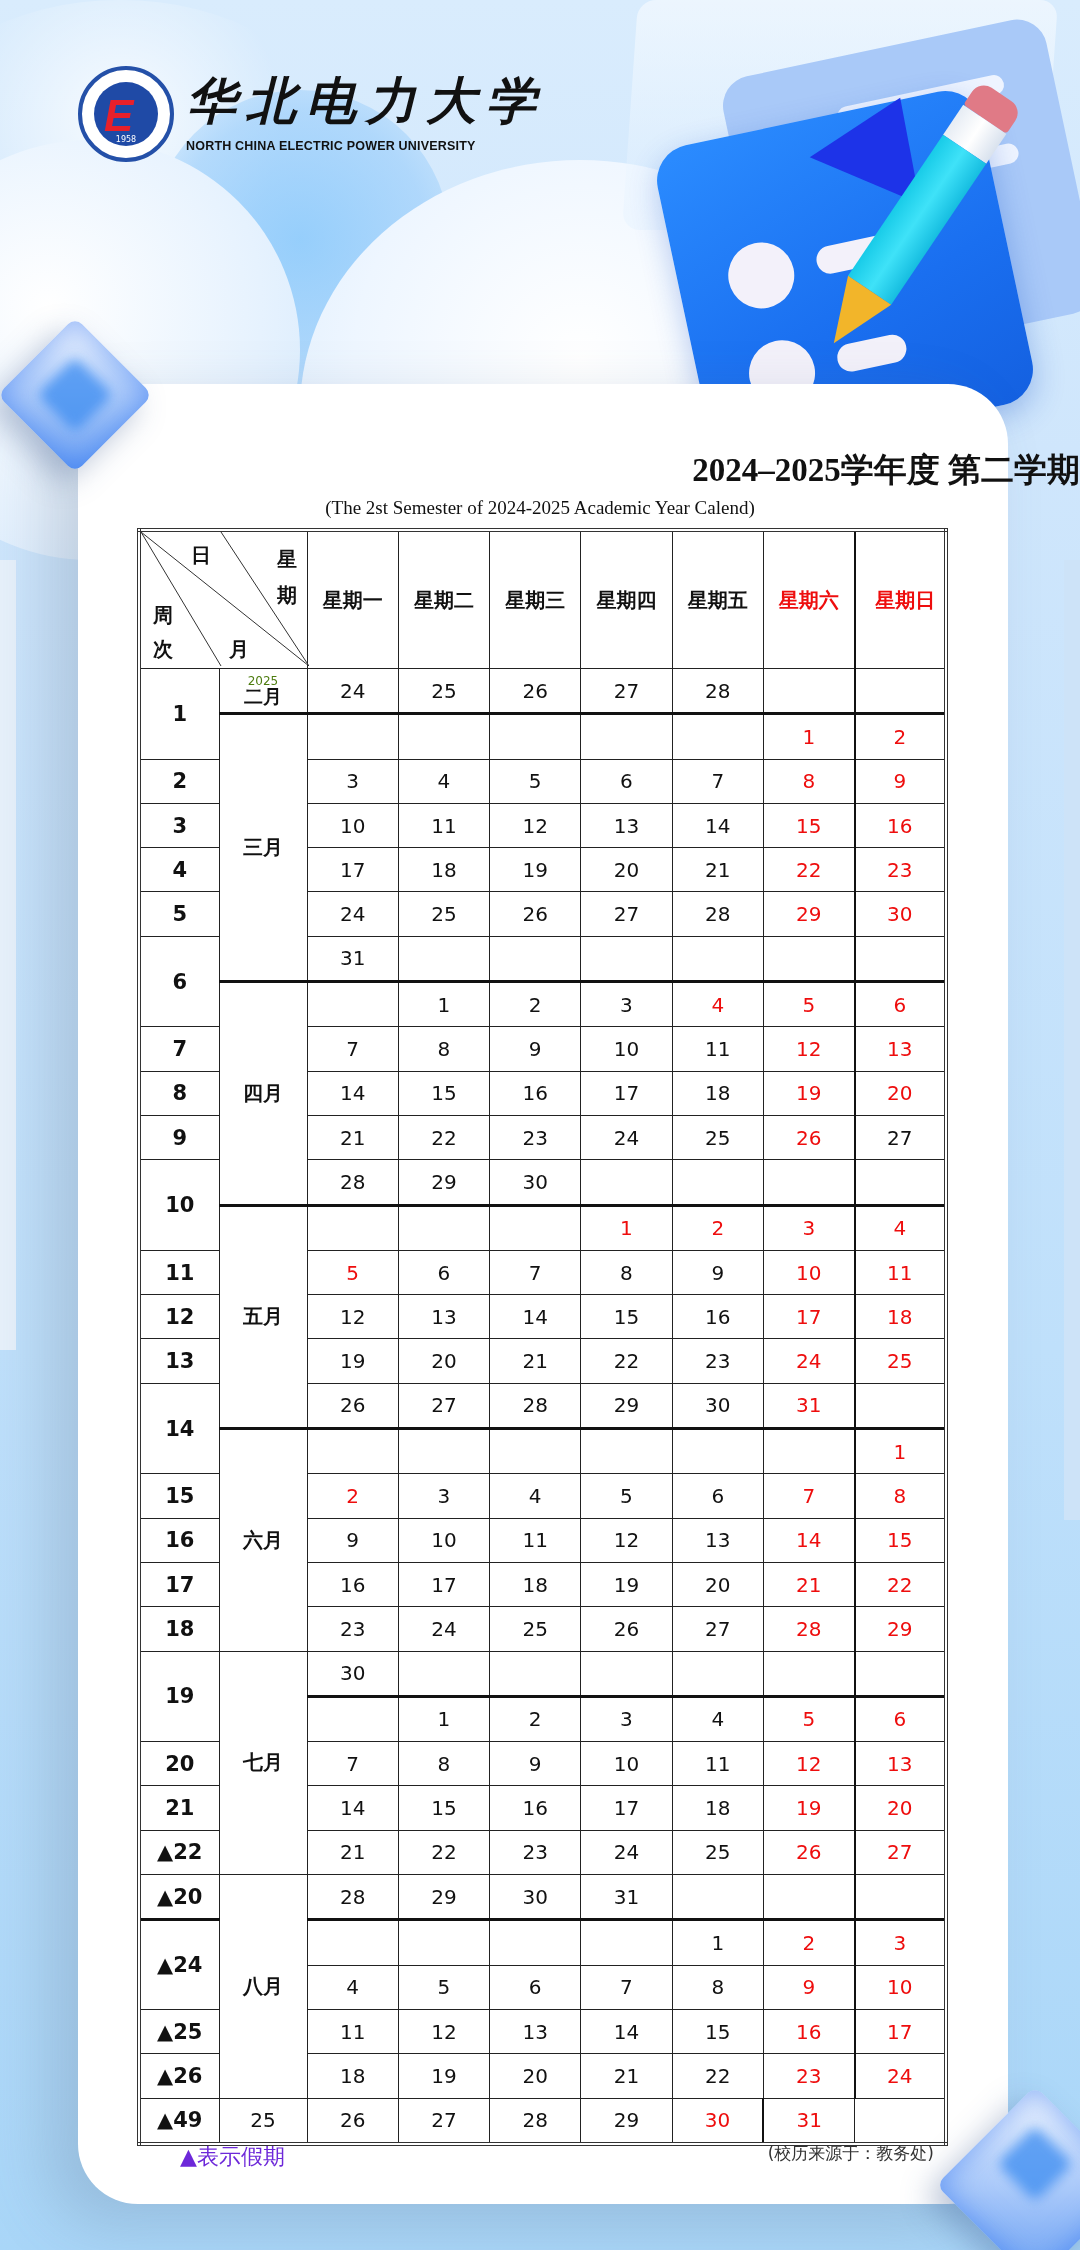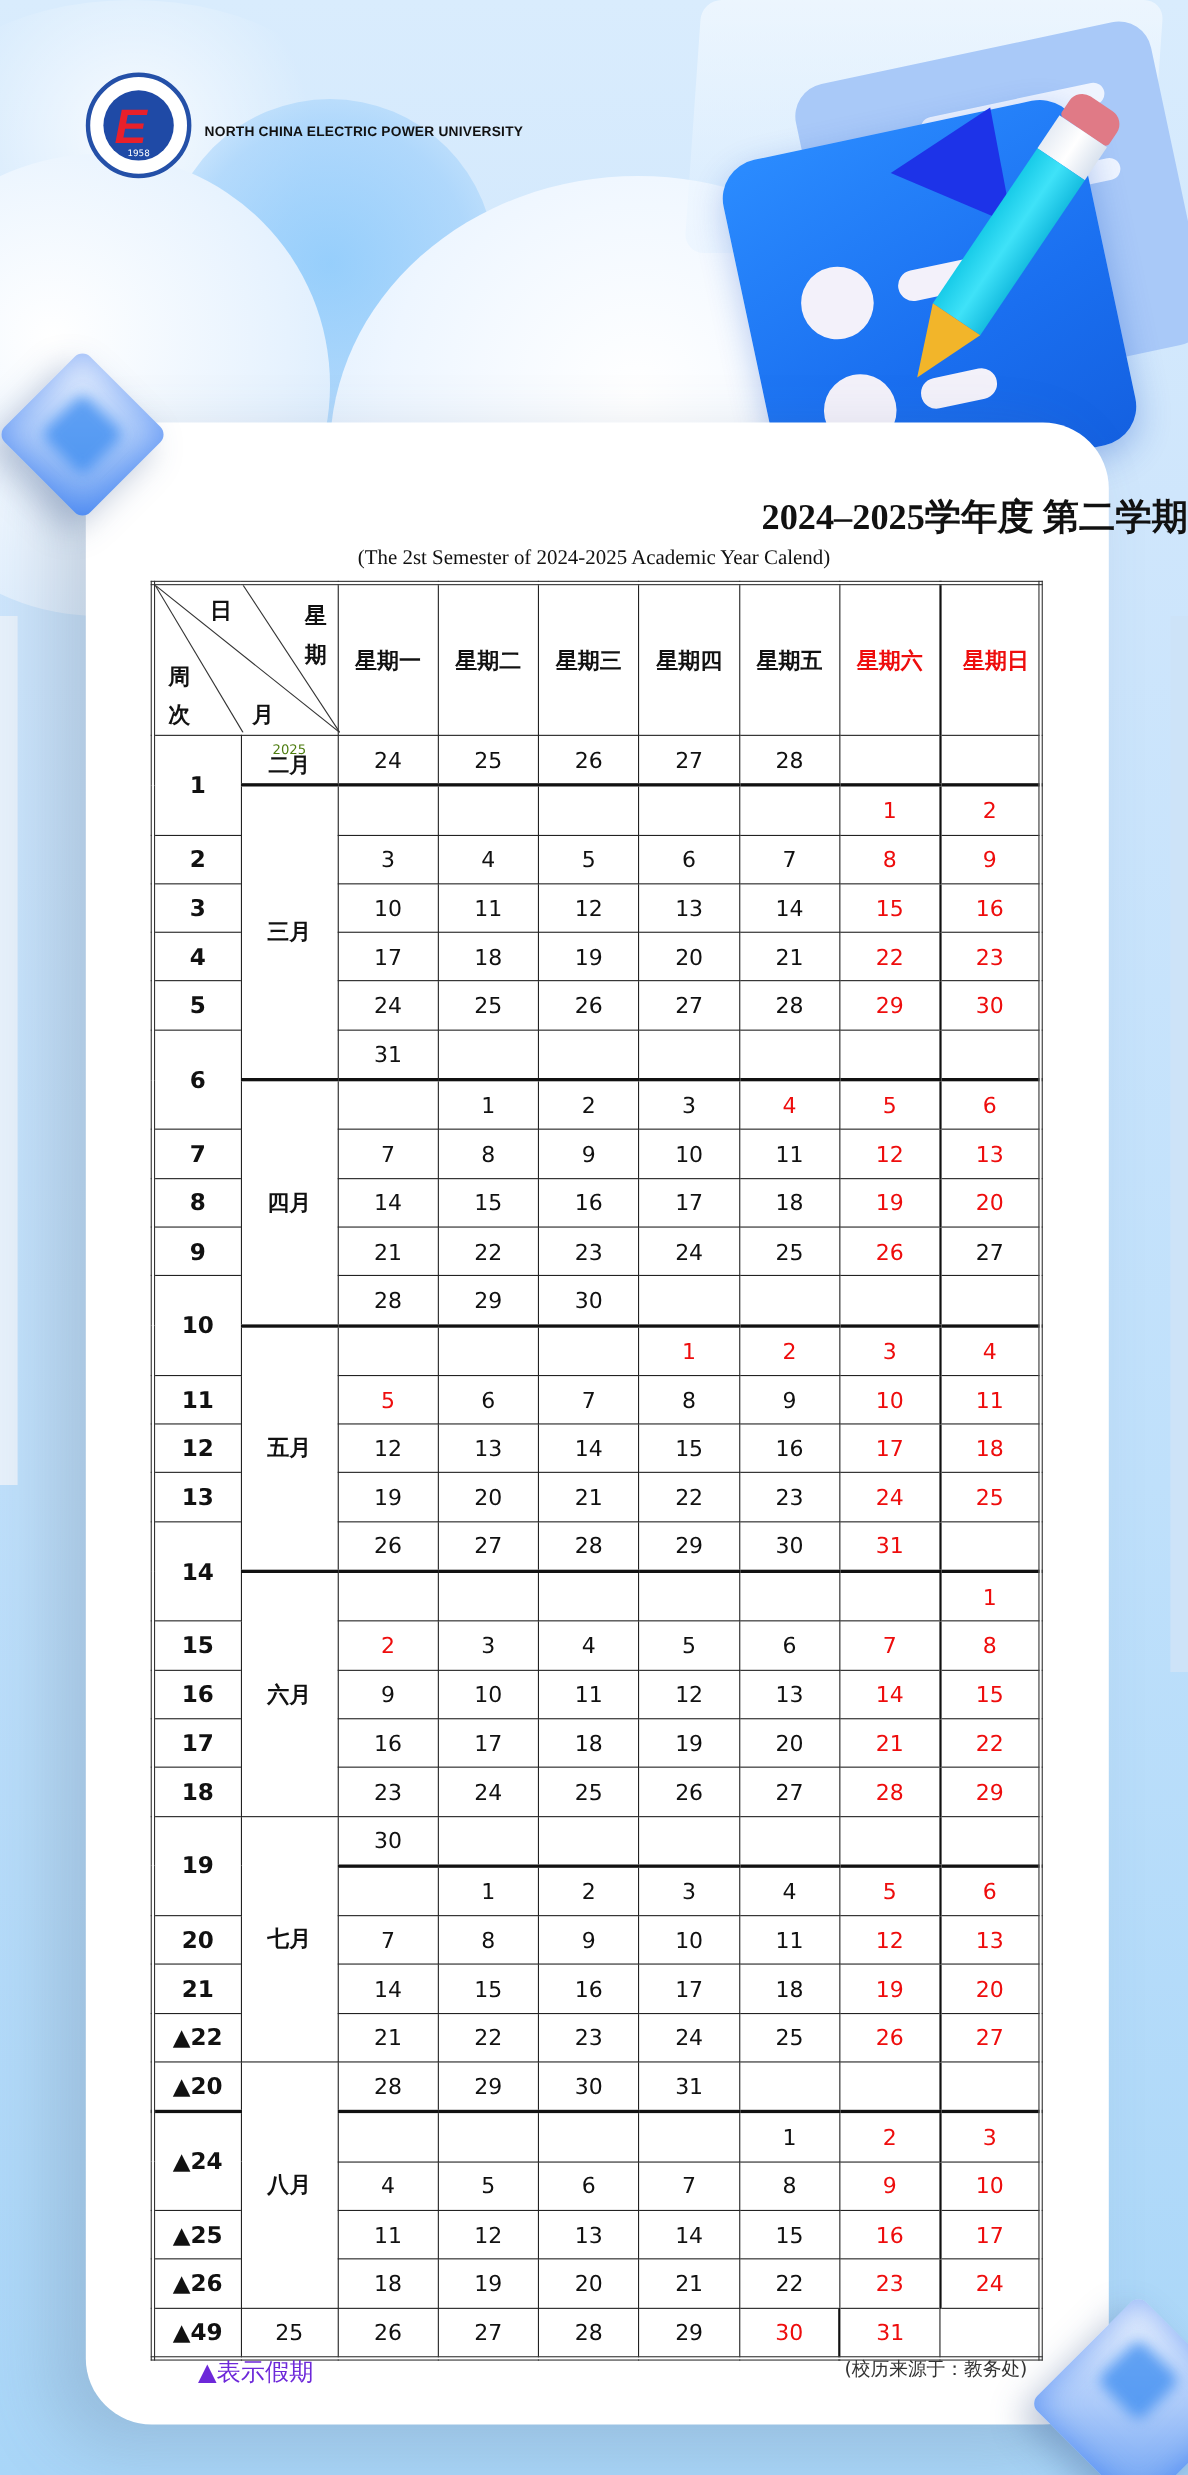--- a/index.html
+++ b/index.html
@@ -34,21 +34,21 @@
   .cube-left { left:20px; top:340px; }
   .cube-right { left:965px; top:2115px; width:140px; height:140px; }
 
   .logo { position:absolute; left:78px; top:66px; display:flex; align-items:center; }
   .logo-emblem { width:96px; height:96px; border-radius:50%; background:#fff; border:4px solid #2450a8; box-sizing:border-box; position:relative; }
   .logo-emblem .inner { position:absolute; left:12px; top:12px; width:64px; height:64px; border-radius:50%; background:#1f4aa6; }
   .logo-emblem .e { position:absolute; left:22px; top:24px; font:bold 44px "Liberation Sans", sans-serif; color:#e8202a; font-style:italic; line-height:1; }
   .logo-emblem .year { position:absolute; left:0; right:0; bottom:14px; text-align:center; font-size:8px; color:#fff;margin-top:31px; }
   .logo-text { margin-left:12px; }
   .logo-cn { font-family:"DejaVu Serif", serif; font-size:50px; font-weight:bold; color:#111; letter-spacing:10px; line-height:1.05; font-style:italic; }
-  .logo-en { font-family:"Liberation Sans", sans-serif; font-weight:bold; font-size:12.5px; color:#111; letter-spacing:.2px; margin-top:12px;text-align:center; }
+  .logo-en { font-family:"Liberation Sans", sans-serif; font-weight:bold; font-size:12.5px; color:#111; letter-spacing:.2px; margin-top:12px; }
 
   .card { position:absolute; left:78px; top:384px; width:930px; height:1820px; background:#fff; border-radius:60px;
           box-shadow: -30px 20px 60px rgba(90,110,140,.25); }
   .title { position:absolute; left:0; width:1080px; top:448px; text-align:right; font-family:"Liberation Serif", "DejaVu Serif", serif; font-weight:bold; font-size:33px; color:#111; }
   .subtitle { position:absolute; left:0; width:1080px; top:497px; text-align:center; font-family:"Liberation Serif", serif; font-size:19px; color:#111; }
 
   table.cal { position:absolute; left:137px; top:528px; width:811px; border-collapse:collapse; table-layout:fixed;
      border:4px double #333; }
   table.cal td { border:1px solid #222; text-align:center; vertical-align:middle; padding:0; height:43.3px; font-family:"DejaVu Sans", sans-serif; font-size:20px; color:#111; }
   table.cal td.wk { font-weight:bold; font-size:21px; }
@@ -96,20 +96,21 @@
     <div class="tip"></div>
 </div>
 
 <div class="logo">
   <div class="logo-emblem">
     <div class="inner"></div>
     <div class="e">E</div>
     <div class="year">1958</div>
   </div>
   <div class="logo-text">
+    <div class="logo-cn">华北电力大学</div>
     <div class="logo-en">NORTH CHINA ELECTRIC POWER UNIVERSITY</div>
   </div>
 </div>
 
 <div class="card"></div>
 <div class="cube cube-left"></div>
 <div class="cube cube-right"></div>
 
 <div class="title">2024–2025学年度 第二学期</div>
 <div class="subtitle">(The 2st Semester of 2024-2025 Academic Year Calend)</div>

